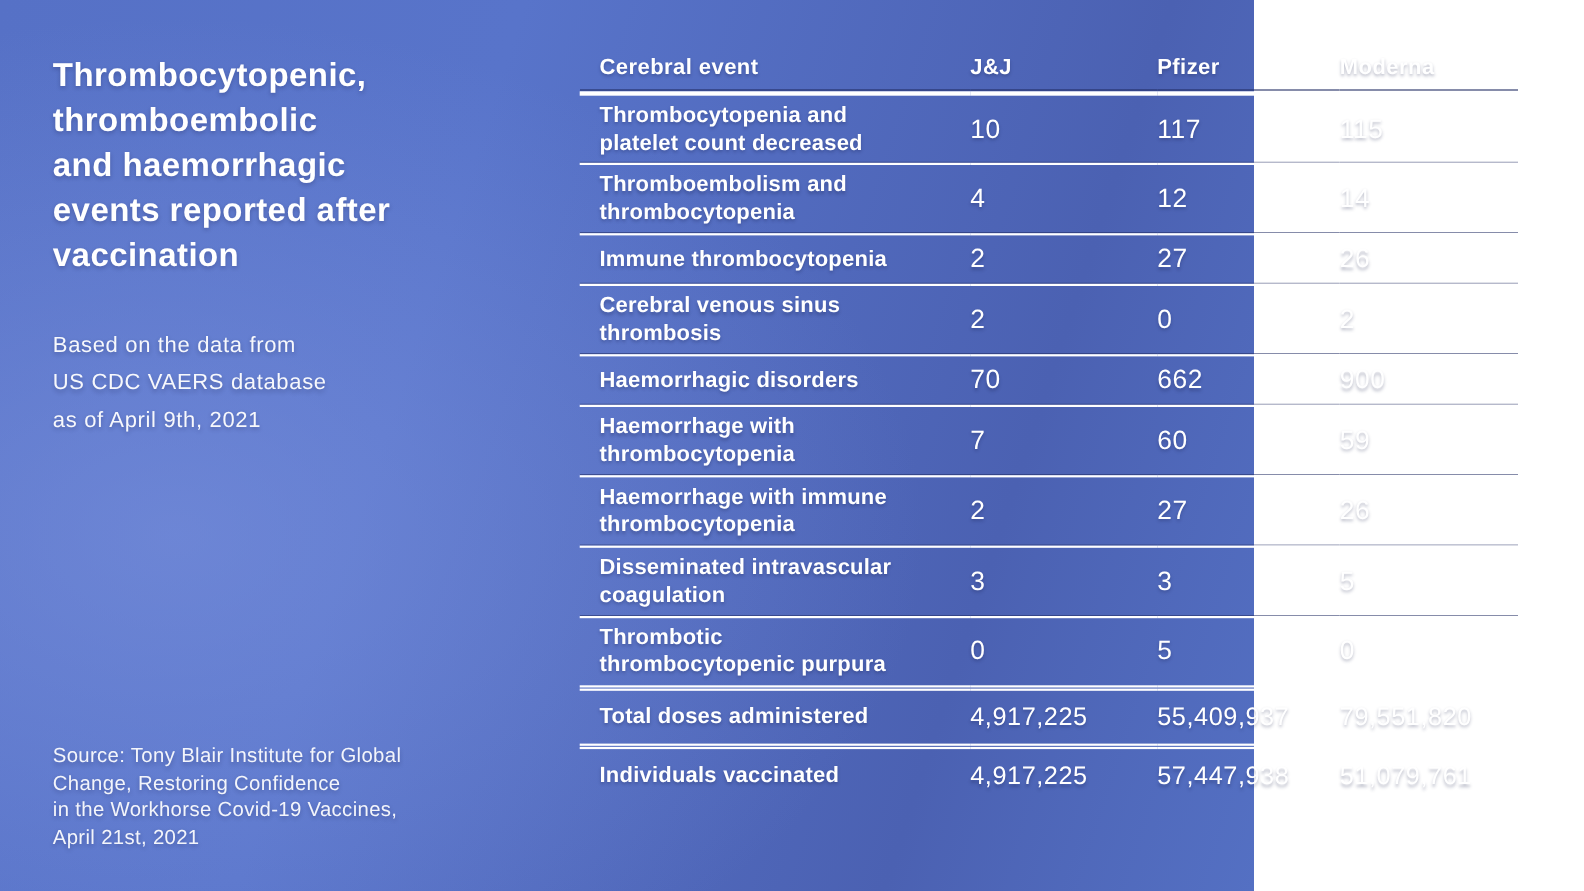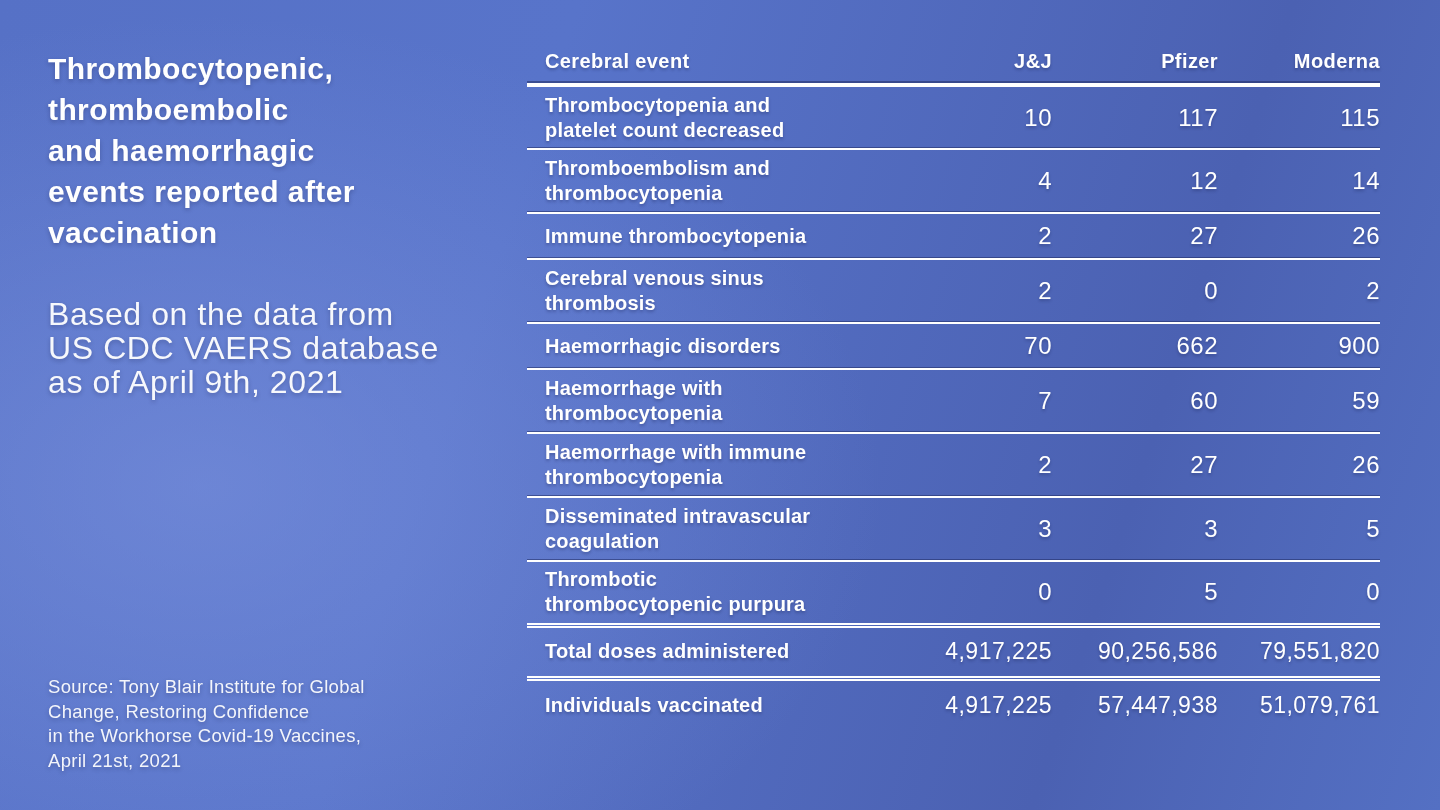--- a/index.html
+++ b/index.html
@@ -5,38 +5,38 @@
   html, body {
     margin: 0;
     padding: 0;
     width: 1440px;
     height: 810px;
     overflow: hidden;
     font-family: "Liberation Sans", sans-serif;
   }
   .stage {
     position: relative;
-    width: 1440px;
+    width: 1140px;
     height: 810px;
     color: #ffffff;
     background:
       radial-gradient(1100px 760px at 14% 60%, rgba(130,152,226,0.50), rgba(130,152,226,0) 62%),
       linear-gradient(108deg, #5671c6 0%, #5874ca 34%, #4b61b2 76%, #5470c3 100%);
     text-decoration: underline;
   }
   
   .panel { position: absolute; left: 48px; top: 0; width: 450px; text-shadow: 0 2px 4px rgba(20,26,70,0.28); }
   .title {
     position: absolute; left: 0; top: 48px; width: 450px;
     font-size: 30px; font-weight: bold; line-height: 41px;
     letter-spacing: 0.4px; white-space: pre-line;
   }
   .subtitle {
     position: absolute; left: 0; top: 297px; width: 450px;
-    font-size: 32px; font-weight: normal; line-height: 34px;
+    font-size: 20px; font-weight: normal; line-height: 34px;
     letter-spacing: 0.6px; color: rgba(255,255,255,0.95); white-space: pre-line;
   }
   .source {
     position: absolute; left: 0; top: 675px; width: 420px;
     font-size: 18.5px; font-weight: normal; line-height: 24.5px;
     letter-spacing: 0.3px; color: rgba(255,255,255,0.93); white-space: pre-line;
   }
   
   .tbl-wrap { position: absolute; left: 527px; top: 40px; width: 853px; text-shadow: 0 2px 3px rgba(20,26,70,0.30); }
   table { border-collapse: collapse; table-layout: fixed; width: 853px; }
@@ -45,21 +45,21 @@
   col.c-pf    { width: 166px; }
   col.c-md    { width: 162px; }
   th, td { vertical-align: middle; padding: 0; }
   thead tr { height: 45px; }
   thead th {
     font-size: 20px; font-weight: bold; letter-spacing: 0.4px;
     border-bottom: 4px solid #ffffff;
     box-shadow: inset 0 -2px 0 rgba(35,46,100,0.55);
   }
   th.label, td.label { text-align: left; padding-left: 18px; }
-  th.num, td.num { text-align: right; }
+  th.num, td.num { text-align: left; }
   td.label {
     font-size: 20px; font-weight: bold; letter-spacing: 0.2px;
     line-height: 25px; white-space: pre-line;
   }
   td.num { font-size: 24px; font-weight: normal; letter-spacing: 0.5px; }
   tr.l1 { height: 46px; }
   tr.l2 { height: 64px; }
   tr.body-row td {
     border-bottom: 2px solid #ffffff;
     box-shadow: inset 0 -1px 0 rgba(35,46,100,0.55);
@@ -163,21 +163,21 @@
           <tr class="body-row l2 last-body">
             <td class="label">Thrombotic
 thrombocytopenic purpura</td>
             <td class="num">0</td>
             <td class="num">5</td>
             <td class="num">0</td>
           </tr>
           <tr class="total-row">
             <td class="label">Total doses administered</td>
             <td class="num">4,917,225</td>
-            <td class="num">90,256,586</td>
+            <td class="num">55,409,937</td>
             <td class="num">79,551,820</td>
           </tr>
           <tr class="total-row">
             <td class="label">Individuals vaccinated</td>
             <td class="num">4,917,225</td>
             <td class="num">57,447,938</td>
             <td class="num">51,079,761</td>
           </tr>
         </tbody>
     </table>

